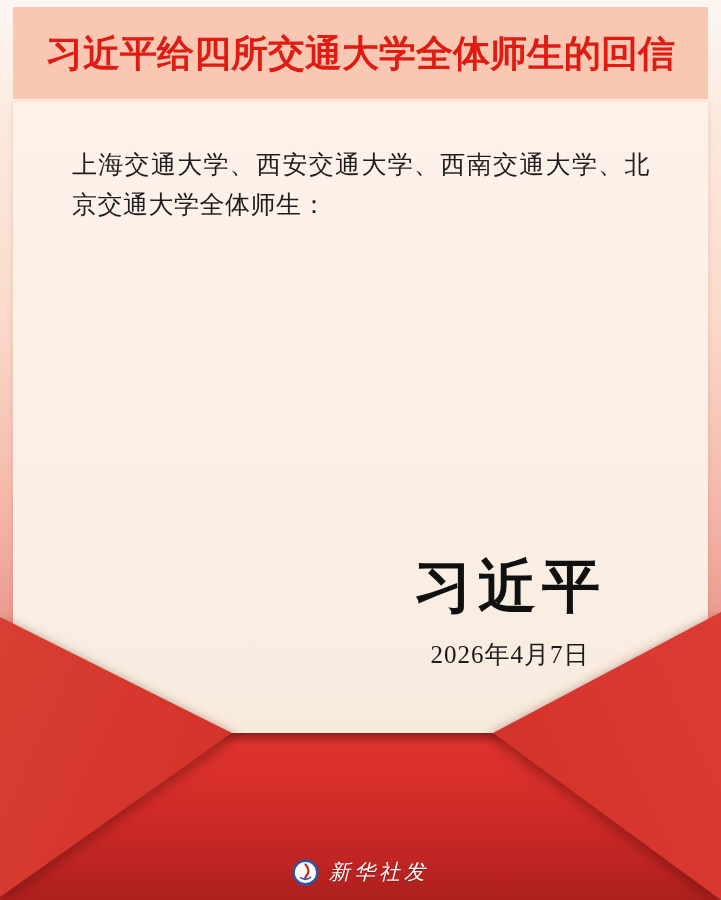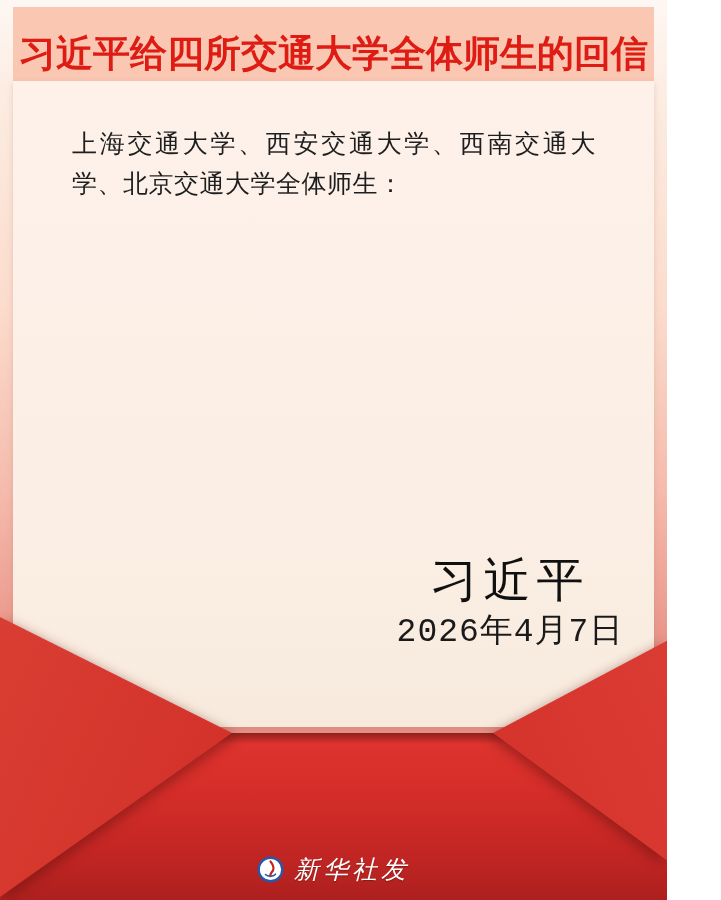--- a/index.html
+++ b/index.html
@@ -1,18 +1,18 @@
 <!DOCTYPE html>
 <html><head>
 <meta charset="utf-8">
 <style>
   html,body{margin:0;padding:0;background:#ffffff;}
   .page{
     position:relative;
-    width:667px;height:900px;
+    width:721px;height:900px;
     overflow:hidden;
     font-family:"Liberation Serif","DejaVu Serif",serif;
     background:linear-gradient(180deg,
       #fdf7f3 0%, #fcebe0 12%, #fbdccd 34%,
       #f5bcad 54%, #eda295 66%, #e89287 72%, #e89287 100%);
   }
   
   .band{
     position:absolute;left:13px;right:13px;top:7px;height:92px;
     background:#fac7b3;
@@ -21,44 +21,45 @@
   .band h1{
     margin:0;
     font-size:37px;line-height:1;
     font-weight:900;
     color:#de1c13;
     letter-spacing:0px;
     white-space:nowrap;
   }
   
   .letter{
-    position:absolute;left:13px;right:13px;top:81px;height:646px;
+    position:absolute;left:13px;right:13px;top:102px;height:646px;
     background:linear-gradient(180deg,#fdf1ea 0%,#fbeee4 70%,#f7eadd 100%);
     box-shadow:0 2px 6px rgba(170,110,95,.25);
   }
   .letter-body{
     position:absolute;left:59px;right:58px;top:43px;
     font-size:25px;line-height:40px;
     color:#1e1e1e;
     text-align:justify;
     letter-spacing:0.5px;
   }
   .letter-body p{margin:0;}
   .letter-body p.indent{text-indent:2em;}
   .sign-block{
     position:absolute;left:370px;width:280px;top:552px;
     text-align:center;
   }
   .sign-name{
-    font-size:47px;line-height:1.2;
-    font-weight:400;color:#101010;
+    font-size:58px;line-height:1.2;
+    font-weight:700;color:#101010;
     letter-spacing:6px;
   }
   .sign-date{
-    font-size:33px;color:#1a1a1a;letter-spacing:1px;font-family:Liberation Mono, monospace;
+    margin-top:16px;
+    font-size:25px;color:#1a1a1a;letter-spacing:1px;
   }
   
   .flap-bottom{
     position:absolute;left:0;right:0;top:733px;height:167px;
     background:
       linear-gradient(180deg, rgba(60,12,8,.5) 0px, rgba(60,12,8,0) 11px),
       linear-gradient(180deg,#e0342f 0%,#d42d29 38%,#c02523 75%,#ad201e 100%);
   }
   .flap-wrap{position:absolute;inset:0;pointer-events:none;}
   .flap-wrap.left{filter:drop-shadow(4px 4px 6px rgba(90,15,10,.45));}
@@ -72,21 +73,21 @@
     clip-path:polygon(721px 612px, 493px 733px, 721px 900px);
     background:linear-gradient(245deg,#e2463a 0%,#d23029 58%,#bd2420 100%);
   }
   
   .credit{
     position:absolute;left:0;right:0;bottom:14px;
     display:flex;align-items:center;justify-content:center;gap:10px;
   }
   .credit .txt{
     color:#ffffff;
-    font-size:25px;
+    font-size:21px;
     letter-spacing:4px;
     font-style:italic;
     text-shadow:0 1px 1px rgba(60,10,8,.4);
   }
   .logo{width:27px;height:27px;display:block;}
 </style>
 </head>
 <body>
 
 <div class="page">

